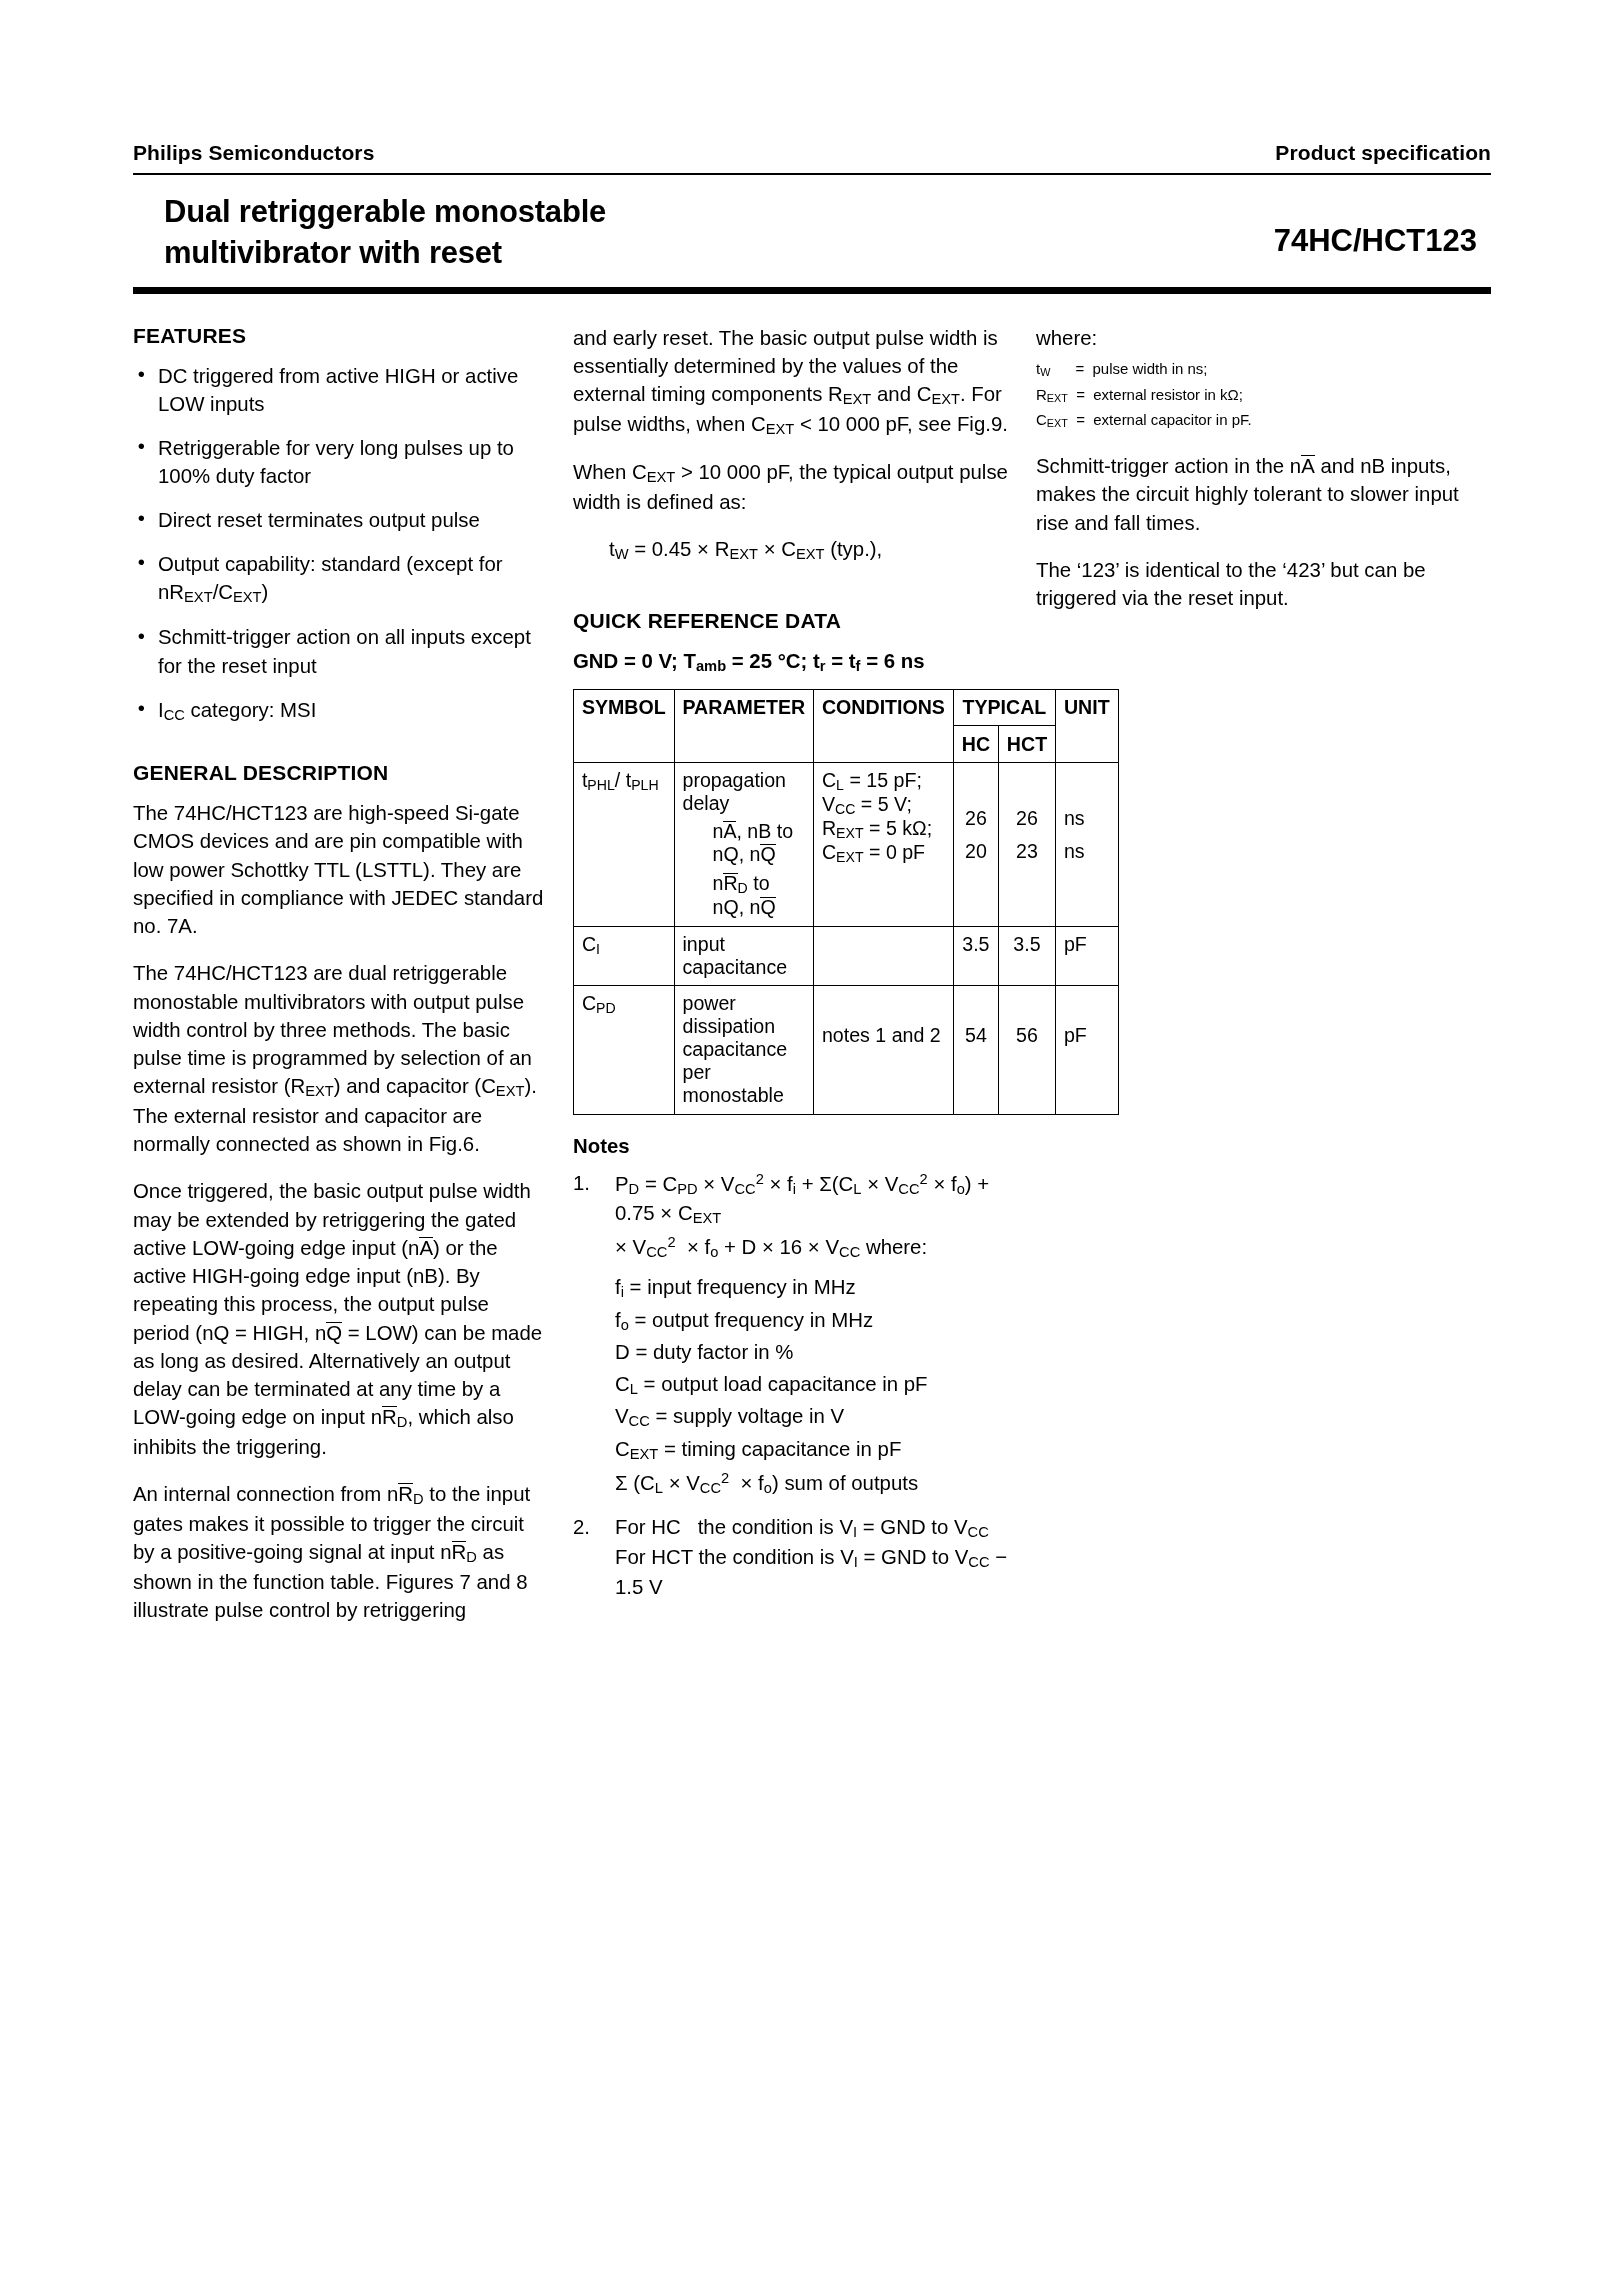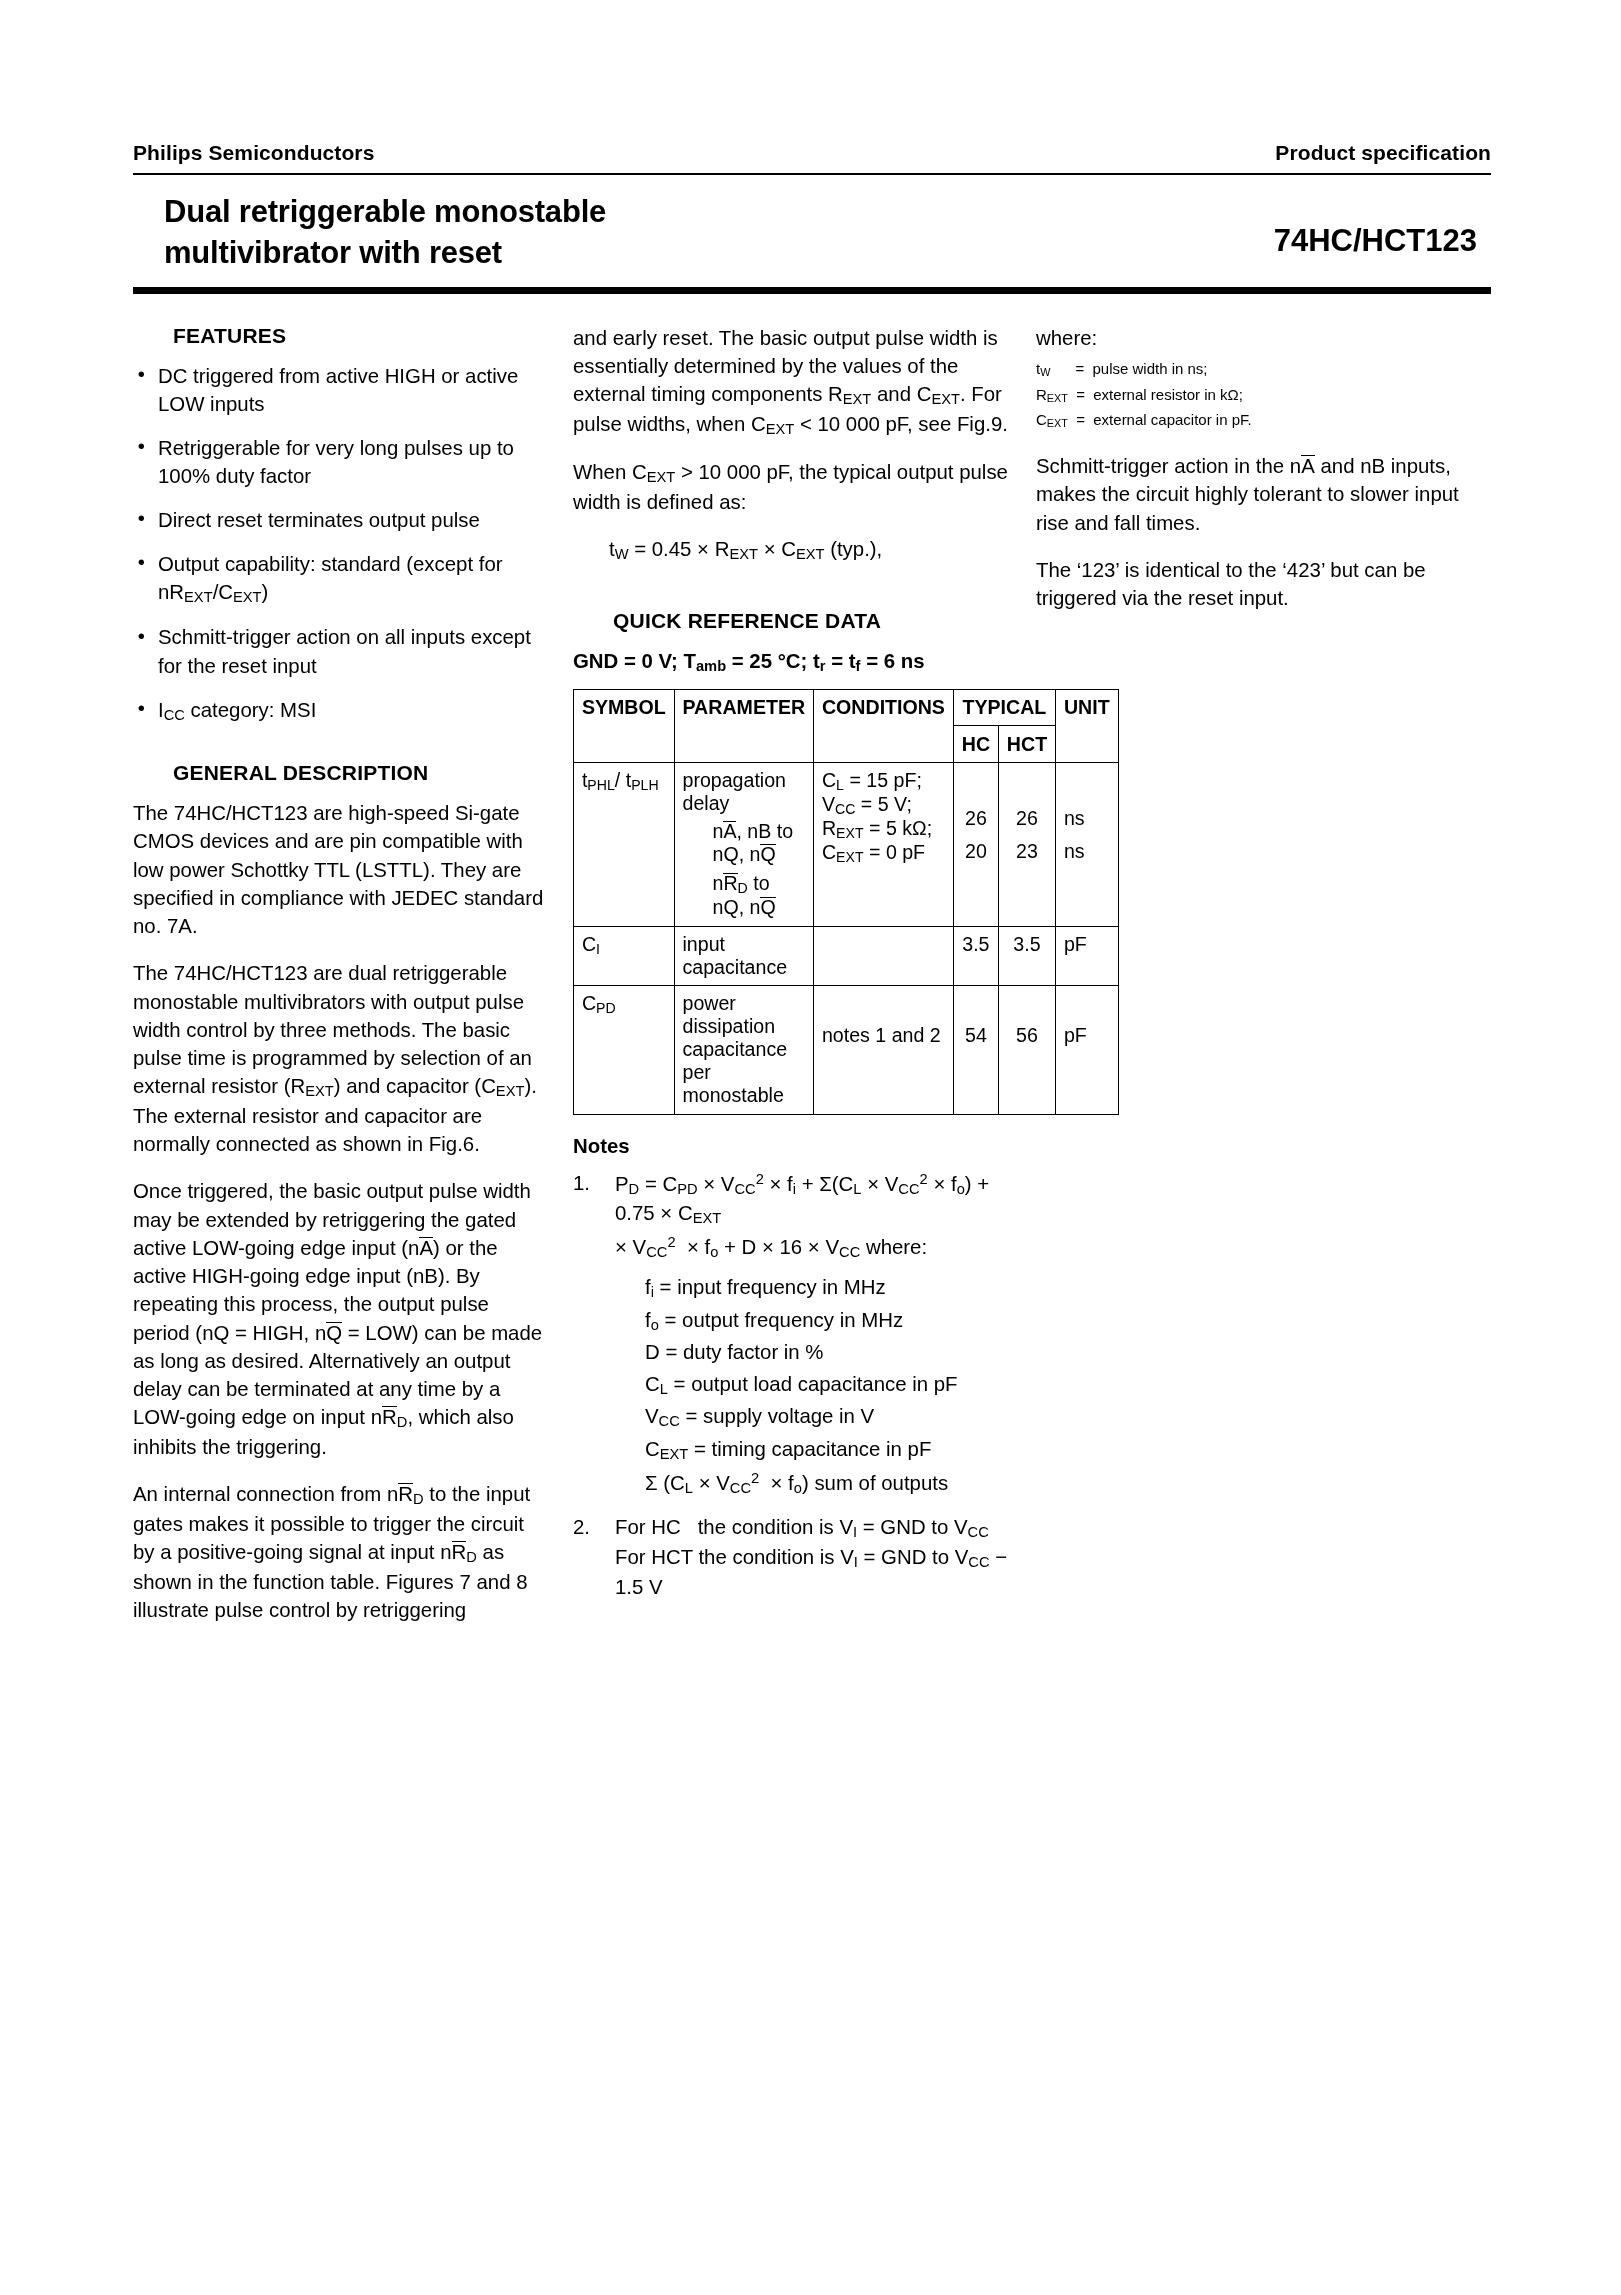--- a/index.html
+++ b/index.html
@@ -71,21 +71,20 @@
   }
   .col-left { width:440px; padding-right:28px; box-sizing:border-box; }
   .col-mid  { width:463px; padding-right:27px; box-sizing:border-box; }
   .col-right{ width:455px; box-sizing:border-box; }
 
   .sec-head {
     font-size:21px;
     font-weight:bold;
     letter-spacing:0.2px;
     margin-bottom:14px;
-    margin-left:40px;
   }
   p, li, .txt {
     font-size:20.4px;
     line-height:1.385;
     margin:0 0 19px 0;
   }
   ul { margin:0; padding:0; list-style:none; }
   ul li {
     position:relative;
     padding-left:25px;
@@ -257,21 +256,21 @@
         </table>
 
         <div class="notes-head">Notes</div>
         <ol class="notes">
           <li>
             <span class="num">1.</span>
             <div class="sub-lines">
               <div>P<sub>D</sub> = C<sub>PD</sub> × V<sub>CC</sub><sup>2</sup> × f<sub>i</sub> + Σ(C<sub>L</sub> × V<sub>CC</sub><sup>2</sup> × f<sub>o</sub>) + 0.75 × C<sub>EXT</sub></div>
               <div>× V<sub>CC</sub><sup>2</sup> &nbsp;× f<sub>o</sub> + D × 16 × V<sub>CC</sub> where:</div>
             </div>
-            <div class="sub-lines" style="margin-top:11px;margin-left:30px;">
+            <div class="sub-lines" style="margin-top:11px;">
               <div>f<sub>i</sub> = input frequency in MHz</div>
               <div>f<sub>o</sub> = output frequency in MHz</div>
               <div>D = duty factor in %</div>
               <div>C<sub>L</sub> = output load capacitance in pF</div>
               <div>V<sub>CC</sub> = supply voltage in V</div>
               <div>C<sub>EXT</sub> = timing capacitance in pF</div>
               <div>Σ (C<sub>L</sub> × V<sub>CC</sub><sup>2</sup> &nbsp;× f<sub>o</sub>) sum of outputs</div>
             </div>
           </li>
           <li style="margin-top:15.7px;">

